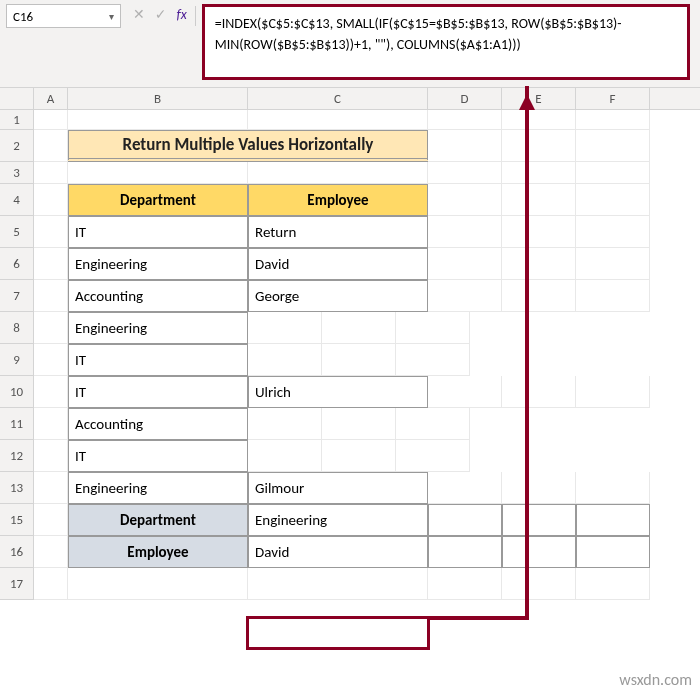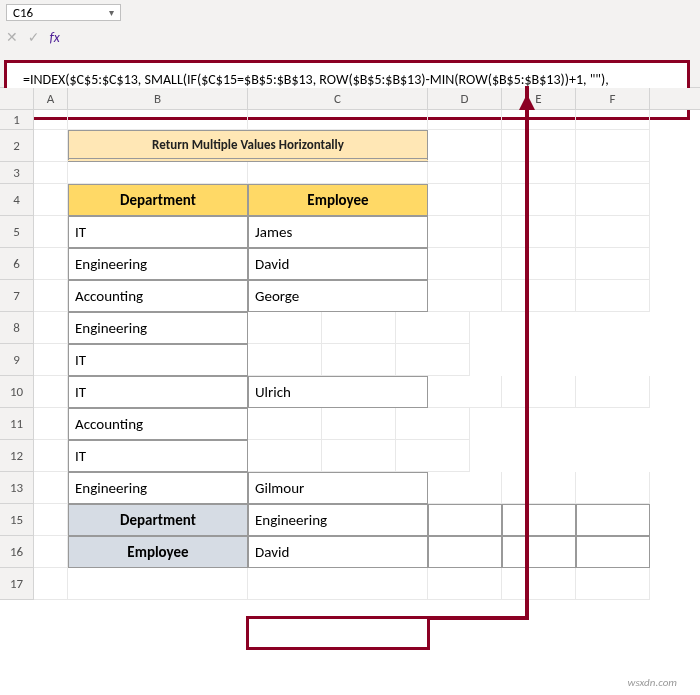--- a/index.html
+++ b/index.html
@@ -15,21 +15,20 @@
       height: 695px;
       position: relative;
       overflow: hidden;
     }
     .formula-bar {
       display: flex;
       align-items: flex-start;
       border-bottom: 1px solid #d4d4d4;
       background: #f3f2f1;
       height: 88px;
-      flex-direction: column;
     }
     .name-box {
       width: 115px;
       height: 24px;
       background: white;
       border: 1px solid #c0c0c0;
       display: flex;
       align-items: center;
       padding: 0 6px;
       font-size: 13px;
@@ -59,21 +58,21 @@
     .formula-divider {
       width: 1px;
       height: 20px;
       background: #ccc;
       margin: 6px 2px 0 2px;
     }
     .formula-input {
       flex: 1;
       background: white;
       border: 3px solid #8b0023;
-      padding: 6px 16px;
+      padding: 6px 10px;
       font-size: 14px;
       line-height: 1.5;
       margin: 4px 10px 4px 4px;
       height: 76px;
       white-space: pre-wrap;
     }
     .grid-area {
       position: relative;
     }
     .col-headers {
@@ -124,21 +123,21 @@
       align-items: center;
       padding: 0 6px;
       font-size: 15px;
     }
     .row-1 { height: 20px; }
     .title-cell {
       background: #ffe7b5;
       border: 1px solid #999;
       border-bottom: 4px double #999;
       font-weight: bold;
-      font-size: 13px;
+      font-size: 17px;
       justify-content: center;
       color: #222;
     }
     .table-header {
       background: #ffd966;
       border: 1px solid #999;
       font-weight: bold;
       justify-content: center;
     }
     .table-cell {
@@ -171,24 +170,23 @@
       width: 0;
       height: 0;
       border-left: 8px solid transparent;
       border-right: 8px solid transparent;
       border-bottom: 16px solid #8b0023;
       pointer-events: none;
     }
     .watermark {
       position: absolute;
       bottom: 6px;
-      right: 23px;
-      font-size: 11px;
+      right: 8px;
+      font-size: 16px;
       color: #999;
-      font-style: italic;
     }
   </style>
 </head>
 <body>
 
 <div class="formula-bar">
   <div class="name-box">
     <span>C16</span>
     <span class="name-box-chevron">▾</span>
   </div>
@@ -248,21 +246,21 @@
     <div class="cell table-header col-C">Employee</div>
     <div class="cell col-D"></div>
     <div class="cell col-E"></div>
     <div class="cell col-F"></div>
   </div>
 
   <div class="row">
     <div class="row-header">5</div>
     <div class="cell col-A"></div>
     <div class="cell table-cell col-B">IT</div>
-    <div class="cell table-cell col-C">James</div>
+    <div class="cell table-cell col-C">Return</div>
     <div class="cell col-D"></div>
     <div class="cell col-E"></div>
     <div class="cell col-F"></div>
   </div>
 
   <div class="row">
     <div class="row-header">6</div>
     <div class="cell col-A"></div>
     <div class="cell table-cell col-B">Engineering</div>
     <div class="cell table-cell col-C">David</div>

